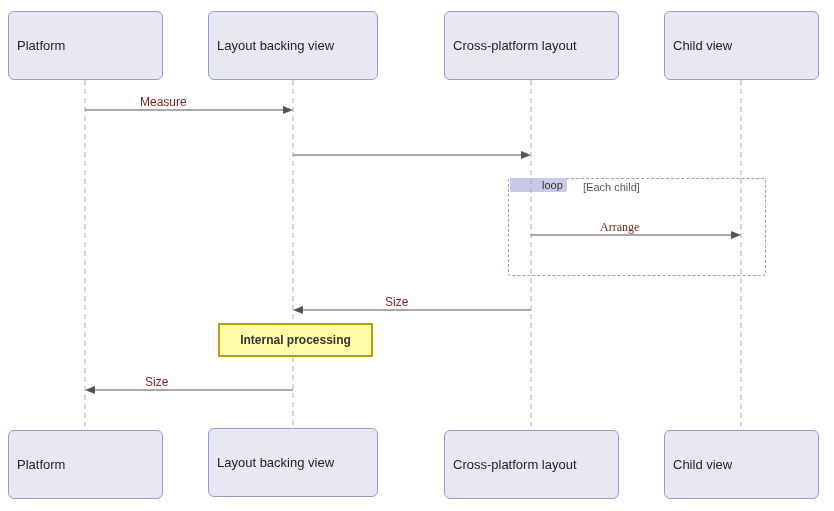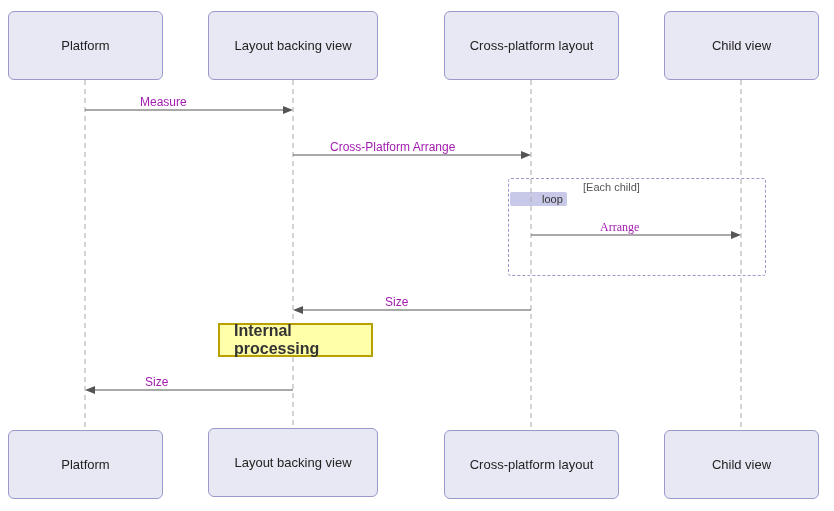--- a/index.html
+++ b/index.html
@@ -16,37 +16,37 @@
       width: 834px;
       height: 511px;
     }
     .lifeline-box {
       position: absolute;
       border: 1px solid #9999cc;
       border-radius: 6px;
       background: #e8e8f4;
       display: flex;
       align-items: center;
-      justify-content: center;
+      justify-content: flex-start;
       text-align: center;
       font-size: 13px;
       color: #222;
-      padding: 20px;
+      padding: 8px;
     }
     svg#arrows {
       position: absolute;
       top: 0; left: 0;
       width: 834px;
       height: 511px;
       pointer-events: none;
     }
     .label {
       position: absolute;
       font-size: 12px;
-      color: #a21caf;
+      color: #7f1d1d;
       white-space: nowrap;
     }
     .loop-box {
       position: absolute;
       border: 1.5px dashed #9999cc;
       border-radius: 3px;
       background: transparent;
     }
     .loop-label {
       position: absolute;
@@ -58,21 +58,21 @@
     }
     .loop-condition {
       position: absolute;
       font-size: 11px;
       color: #555;
     }
     .processing-box {
       position: absolute;
       border: 2px solid #b8a000;
       background: #ffffaa;
-      font-size: 16px;
+      font-size: 12px;
       font-weight: bold;
       color: #333;
       padding: 14px 14px;
       display: flex;
       align-items: center;
       justify-content: center;
     }
   </style>
 </head>
 <body>
@@ -100,21 +100,21 @@
   </div>
   <div class="lifeline-box" style="left:444px; top:430px; width:175px; height:69px;">
     <span>Cross-platform layout</span>
   </div>
   <div class="lifeline-box" style="left:664px; top:430px; width:155px; height:69px;">
     <span>Child view</span>
   </div>
 
   <div class="loop-box" style="left:508px; top:178px; width:258px; height:98px;">
   </div>
-  <div class="loop-label" style="left:510px; top:192px;padding-left:32px;">
+  <div class="loop-label" style="left:510px; top:178px;padding-left:32px;">
     <span>loop</span>
   </div>
   <div class="loop-condition" style="left:575px; top:181px;margin-left:8px;">
     <span>[Each child]</span>
   </div>
 
   <div class="processing-box" style="left:218px; top:323px; width:155px; height:34px;">
     <span>Internal processing</span>
   </div>
 
@@ -142,23 +142,20 @@
     <polygon points="293,310 303,306 303,314" fill="#555"></polygon>
 
     <line x1="293" y1="390" x2="91" y2="390" stroke="#555" stroke-width="1.2"></line>
     <polygon points="85,390 95,386 95,394" fill="#555"></polygon>
 
   </svg>
 
   <div class="label" style="left:140px; top:95px;">
     <span>Measure</span>
   </div>
-  <div class="label" style="left:330px; top:140px;">
-    <span>Cross-Platform Arrange</span>
-  </div>
   <div class="label" style="left:600px; top:220px;font-family:Liberation Serif, serif;">
     <span>Arrange</span>
   </div>
   <div class="label" style="left:385px; top:295px;">
     <span>Size</span>
   </div>
   <div class="label" style="left:145px; top:375px;">
     <span>Size</span>
   </div>
 

